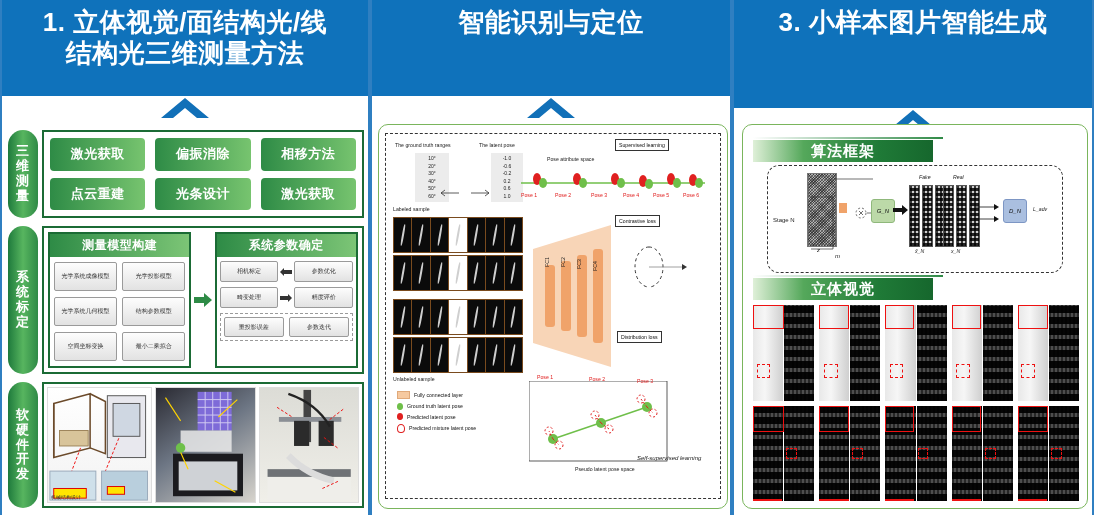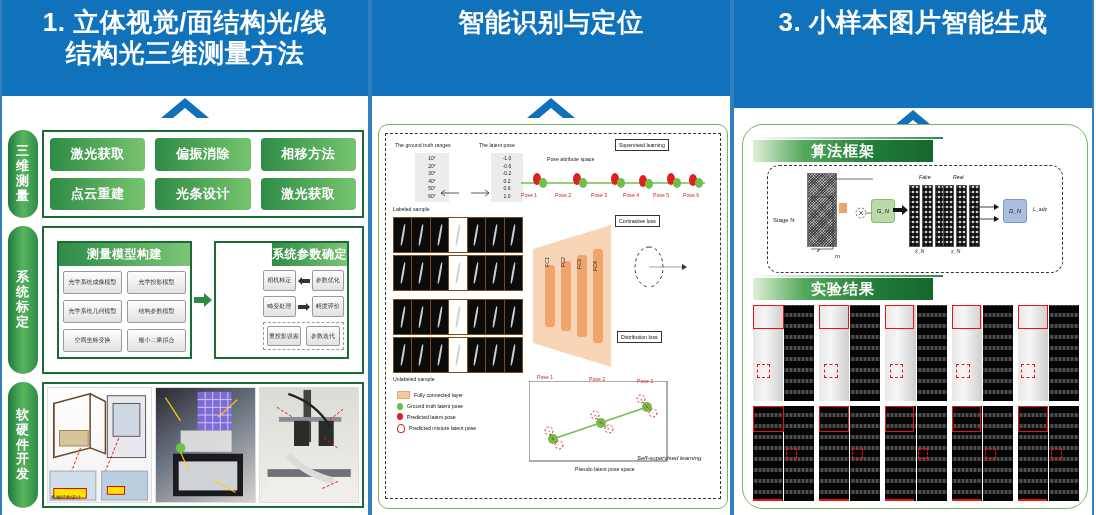--- a/index.html
+++ b/index.html
@@ -31,32 +31,32 @@
         color:#fff;font-weight:bold;font-size:13px;text-align:center;
         display:flex;flex-direction:column;justify-content:center;align-items:center;
         letter-spacing:1px;box-sizing:border-box;padding:4px 0;}
   .vtab b{display:block;line-height:1.15;font-weight:bold;}
   .vt1{top:8px;height:88px;}
   .vt2{top:104px;height:148px;}
   .vt3{top:260px;height:126px;}
 
   .gbox{position:absolute;left:40px;border:2px solid #1b6b35;background:#fff;box-sizing:border-box;}
   .gb1{top:8px;width:322px;height:88px;padding:6px;}
-  .gb2{top:104px;width:322px;height:148px;padding:13px;}
+  .gb2{top:104px;width:322px;height:148px;padding:4px;}
   .gb3{top:260px;width:322px;height:126px;padding:3px;}
 
   .gridbtns{display:grid;grid-template-columns:repeat(3,1fr);grid-gap:7px 10px;height:100%;}
   .gbtn{background:linear-gradient(to right,#2e8b46,#77c46f);border-radius:4px;color:#fff;
         font-weight:bold;font-size:13px;display:flex;align-items:center;justify-content:center;
         letter-spacing:.5px;}
 
   .twocol{display:flex;height:100%;align-items:stretch;gap:2px;}
   .subbox{border:2px solid #1b6b35;box-sizing:border-box;background:#fff;display:flex;flex-direction:column;}
   .sbA{width:150px;}
-  .sbB{width:150px;align-items:flex-end;}
+  .sbB{width:150px;}
   .arrowmid{width:20px;display:flex;align-items:center;justify-content:center;}
   .sbhdr{background:linear-gradient(to right,#2e8b46,#7cc576);color:#fff;font-weight:bold;
          font-size:12px;text-align:center;padding:3px 0;letter-spacing:.5px;}
   .sbbody{flex:1;padding:5px 4px;display:grid;grid-template-columns:1fr 1fr;grid-gap:6px 5px;}
   .minibtn{border:1px solid #9a9a9a;background:linear-gradient(to bottom,#fdfdfd,#e2e2e2);
            border-radius:2px;font-size:6px;color:#333;display:flex;align-items:center;
            justify-content:center;text-align:center;line-height:1.05;padding:1px;overflow:hidden;}
   .sbbodyB{flex:1;padding:4px 3px;position:relative;display:flex;flex-direction:column;gap:5px;}
   .rowmini{display:grid;grid-template-columns:1fr 12px 1fr;align-items:center;gap:2px;}
   .dashgrp{border:1px dashed #9a9a9a;padding:3px;display:grid;grid-template-columns:1fr 1fr;gap:5px;}
@@ -84,21 +84,21 @@
   .trapz{position:absolute;}
   .legendbox{position:absolute;font-size:5.2px;color:#111;}
   .legrow{display:flex;align-items:center;gap:4px;margin-bottom:3.5px;}
   .swatch{width:11px;height:6px;background:#f6c9a0;border:1px solid #e0a97a;}
   .dotg{width:6px;height:7px;background:#6fbf4a;border-radius:50% 50% 45% 45%;}
   .dotr{width:6px;height:7px;background:#e02020;border-radius:50% 50% 45% 45%;}
   .dotro{width:6px;height:7px;border:1px solid #e02020;border-radius:50% 50% 45% 45%;}
 
   
   .p3body{position:absolute;left:8px;top:124px;width:346px;height:385px;
-          border:1.5px solid #7ab55c;border-radius:21px;box-sizing:border-box;background:#fff;}
+          border:1.5px solid #7ab55c;border-radius:10px;box-sizing:border-box;background:#fff;}
   .greenbar{position:absolute;height:22px;background:linear-gradient(to right,#dff0d8 0%,#55a85b 28%,#1f7a37 70%,#16672d 100%);
             color:#fff;font-weight:bold;font-size:15px;text-align:center;line-height:22px;
             letter-spacing:1px;}
   .gbtop{position:absolute;height:2px;background:linear-gradient(to right,#ffffff,#2f8a46);}
   .algbox{position:absolute;border:1.4px dashed #333;border-radius:12px;box-sizing:border-box;}
   .noise{position:absolute;background:
       repeating-linear-gradient(45deg,#8a8a8a 0 1px,#d8d8d8 1px 2px),
       repeating-linear-gradient(-45deg,#6a6a6a 0 1px,#cfcfcf 1px 2px);
       background-blend-mode:multiply;border:1px solid #777;}
   .gblock{position:absolute;background:#bcd9a8;border:1px solid #8fb87b;border-radius:3px;
@@ -497,21 +497,21 @@
       <svg style="position:absolute;left:232px;top:74px;" width="28" height="28">
         <path d="M0 8h22" stroke="#111" stroke-width="0.8"></path>
           <path d="M19 5l5 3-5 3z" fill="#111"></path>
         <path d="M0 20h22" stroke="#111" stroke-width="0.8"></path>
           <path d="M19 17l5 3-5 3z" fill="#111"></path>
       </svg>
       <div class="bblock" style="left:260px;top:74px;width:22px;height:22px;">D_N</div>
       <div class="lbl ital" style="left:290px;top:82px;">L_adv</div>
 
       <div class="gbtop" style="left:10px;top:150px;width:190px;"></div>
-      <div class="greenbar" style="left:10px;top:153px;width:180px;">实验结果</div>
+      <div class="greenbar" style="left:10px;top:153px;width:180px;">立体视觉</div>
 
       <div class="defgrid" style="left:10px;top:180px;width:326px;height:196px;">
         <div class="defcell">
             <div class="striplight"></div>
             <div class="stripdark"></div>
           <div class="rbox" style="left:0;top:0;width:50%;height:24px;"></div>
           <div class="rdash" style="left:6%;top:62%;width:22%;height:14%;"></div>
           </div>
         <div class="defcell">
             <div class="striplight"></div>

